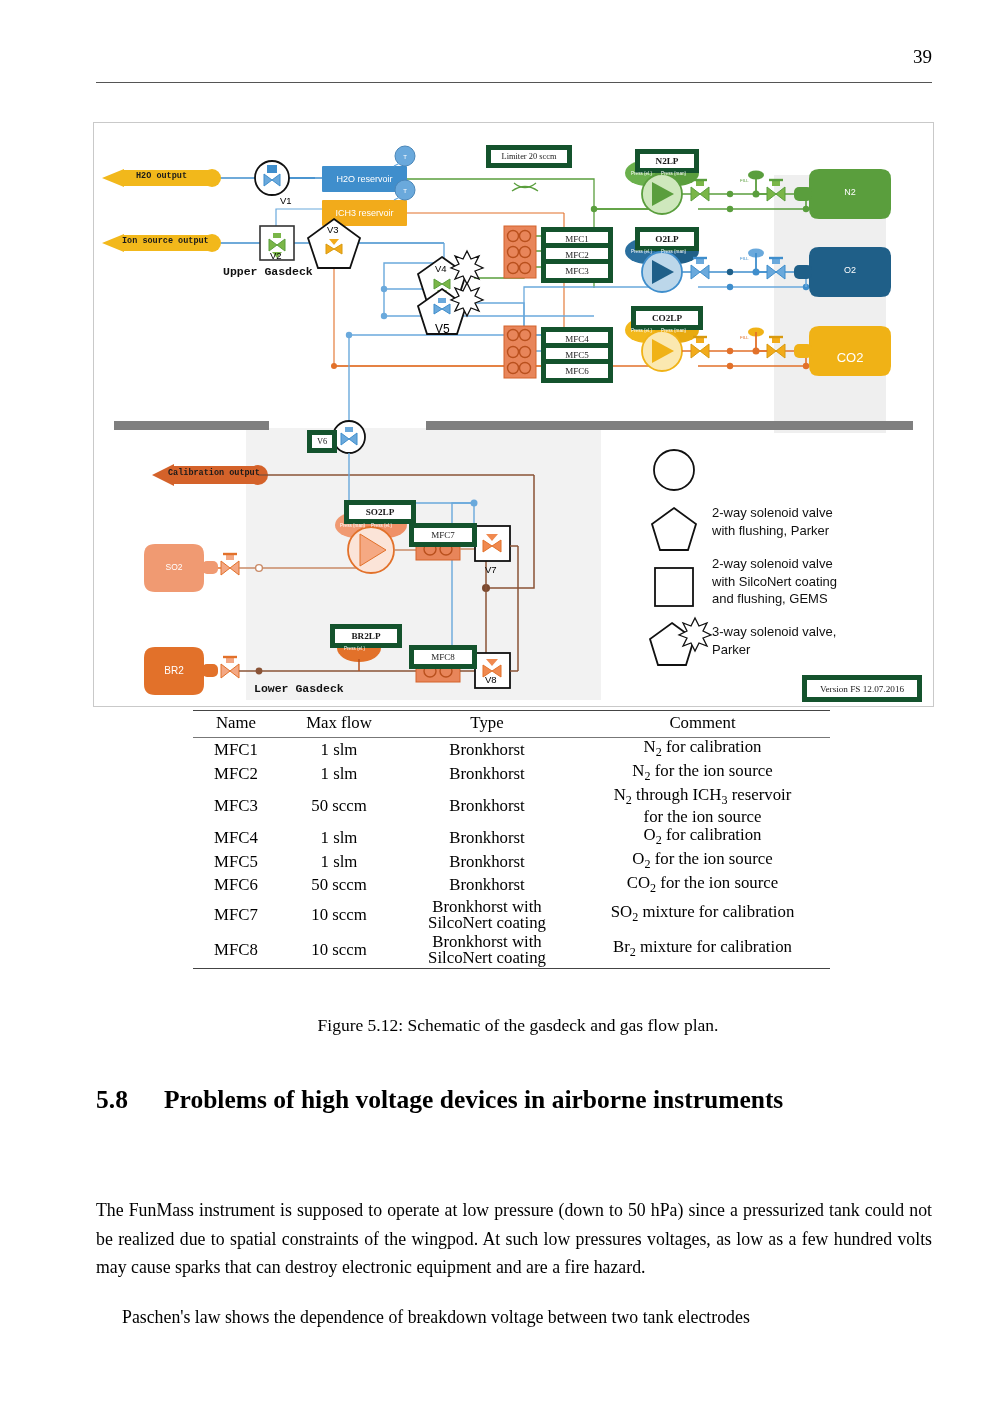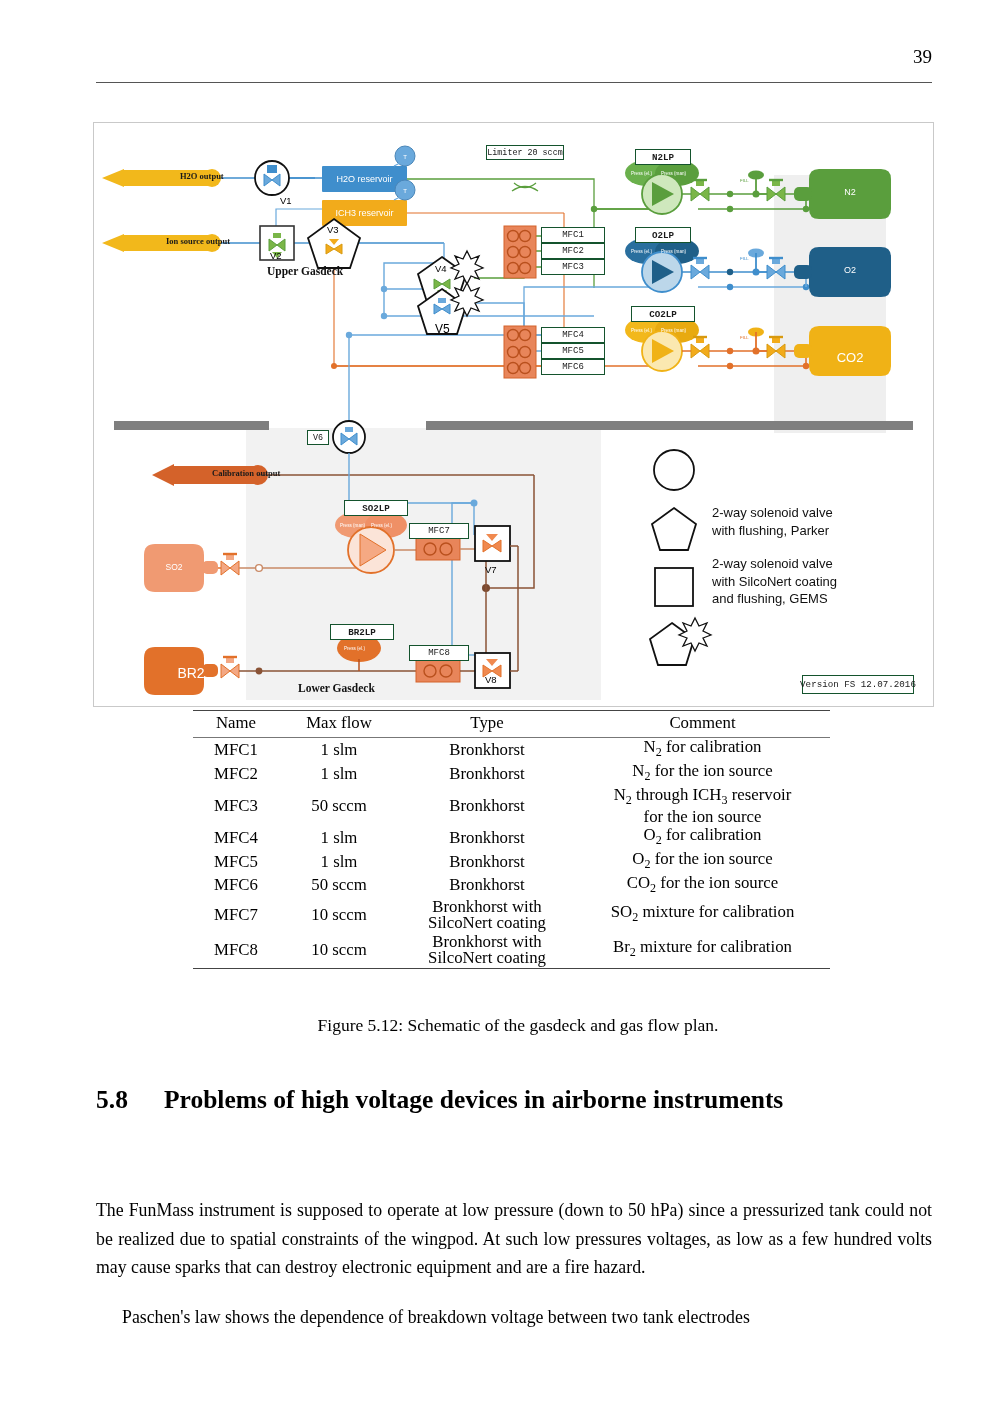--- a/index.html
+++ b/index.html
@@ -9,26 +9,26 @@
   #page-header{position:absolute;left:96px;top:46px;width:836px;height:40px;}
   #page-number{position:absolute;right:0;top:0;font-size:19px;font-family:"Liberation Serif",serif;}
   #header-rule{position:absolute;left:0;top:36px;width:836px;height:1px;background:#555;}
 
   
   #figure-frame{position:absolute;left:93px;top:122px;width:839px;height:583px;
                 border:1px solid #c9c9c9;background:#fff;overflow:hidden;}
   #diagram{position:absolute;left:0;top:0;width:839px;height:583px;}
   #diagram svg{position:absolute;left:0;top:0;}
 
-  .dlabel{position:absolute;font-family:Liberation Serif, serif;font-weight:bold;
-          white-space:nowrap;line-height:1;margin-left:44px;}
+  .dlabel{position:absolute;font-family:Liberation Mono, monospace;font-weight:bold;
+          white-space:nowrap;line-height:1;}
 
   
-  .boxlbl{position:absolute;font-family:Liberation Mono, monospace;background:#fff;
-          border:1px solid #14532d;text-align:center;white-space:nowrap;
+  .boxlbl{position:absolute;font-family:Liberation Serif, serif;background:#fff;
+          border:5px solid #14532d;text-align:center;white-space:nowrap;
           display:flex;align-items:center;justify-content:center;color:#1a1a1a;}
 
   .plainlbl{position:absolute;font-family:"Liberation Sans",sans-serif;white-space:nowrap;color:#000;}
 
   .tanklbl{position:absolute;font-family:"Liberation Sans",sans-serif;color:#fff;
            white-space:nowrap;text-align:center;}
 
   .pslbl{position:absolute;font-family:"Liberation Sans",sans-serif;color:#fff;
          white-space:nowrap;font-size:4.6px;}
 
@@ -458,27 +458,29 @@
   <div class="pslbl" style="left:250px;top:523px;">Press (el.)</div>
 
   <div class="pslbl" style="left:646px;top:55px;color:#5a9e3d;font-size:4.4px;">FILL</div>
   <div class="pslbl" style="left:646px;top:133px;color:#3f8ecc;font-size:4.4px;">FILL</div>
   <div class="pslbl" style="left:646px;top:212px;color:#e2712a;font-size:4.4px;">FILL</div>
 
   <div class="tanklbl" style="left:715px;top:64px;width:82px;font-size:9px;">N2</div>
   <div class="tanklbl" style="left:715px;top:142px;width:82px;font-size:9px;">O2</div>
   <div class="tanklbl" style="left:715px;top:227px;width:82px;font-size:13px;">CO2</div>
   <div class="tanklbl" style="left:50px;top:439px;width:60px;font-size:8.5px;">SO2</div>
-  <div class="tanklbl" style="left:50px;top:542px;width:60px;font-size:14px;padding-left:17px;">BR2</div>
+  <div class="tanklbl" style="left:50px;top:542px;width:60px;font-size:10px;">BR2</div>
 
   <div style="position:absolute;left:618px;top:381px;width:205px;font-family:'Liberation Sans',sans-serif;font-size:13px;line-height:17.5px;color:#111;white-space:pre-line;">2-way solenoid valve
 with flushing, Parker</div>
   <div style="position:absolute;left:618px;top:432px;width:215px;font-family:'Liberation Sans',sans-serif;font-size:13px;line-height:17.5px;color:#111;white-space:pre-line;">2-way solenoid valve
 with SilcoNert coating
 and flushing, GEMS</div>
+  <div style="position:absolute;left:618px;top:500px;width:205px;font-family:'Liberation Sans',sans-serif;font-size:13px;line-height:17.5px;color:#111;white-space:pre-line;">3-way solenoid valve,
+Parker</div>
 
   <div class="boxlbl" style="left:708px;top:552px;width:110px;height:17px;font-size:9.2px;">Version FS 12.07.2016</div>
  </div>
 </div>
 
 <table id="mfc-table">
   <thead>
     <tr>
       <th class="rule-top rule-head" style="width:78px">Name</th>
       <th class="rule-top rule-head" style="width:112px">Max flow</th>

